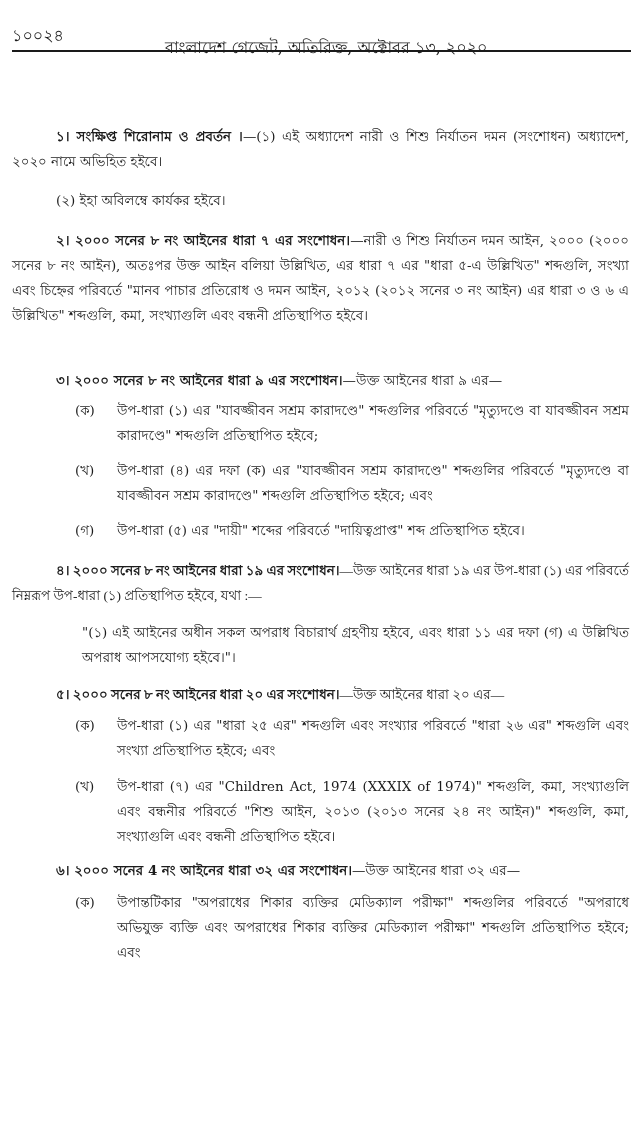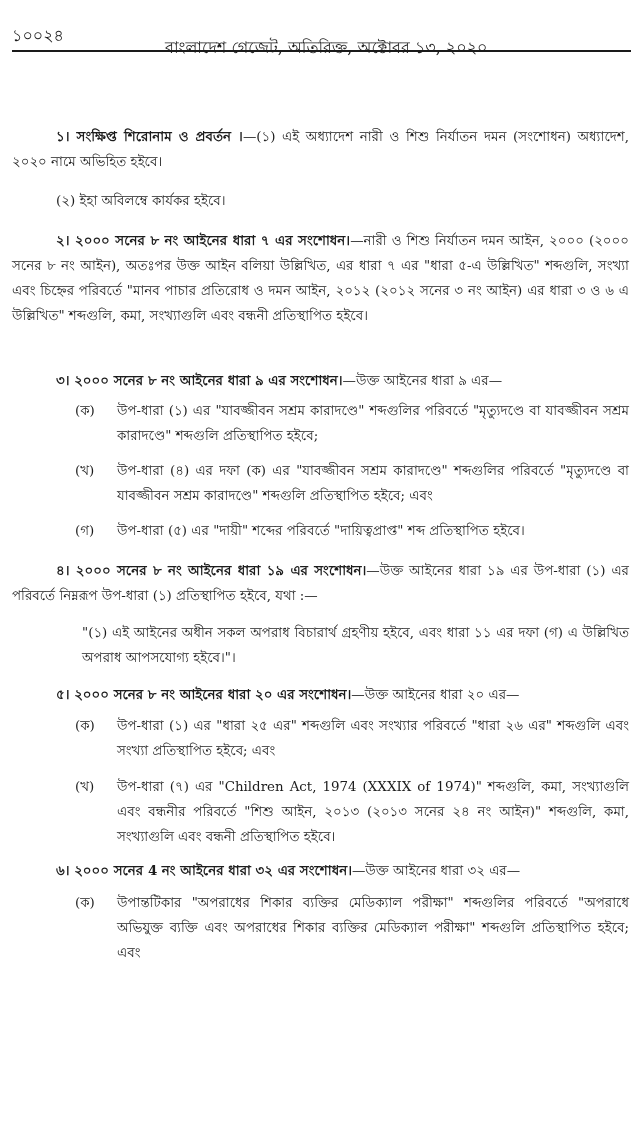--- a/index.html
+++ b/index.html
@@ -30,23 +30,23 @@
   .p3h { left:56px; top:368px; width:573px; }
   .item { position:absolute; font-size:13.4px; line-height:25px; }
   .item .mk { position:absolute; left:0; top:0; width:40px; }
   .item .bd { position:absolute; left:42px; top:0; text-align:justify; }
   .i3k { left:75px; top:398px; width:554px; }
   .i3k .bd { width:512px; }
   .i3kh { left:75px; top:458px; width:554px; }
   .i3kh .bd { width:512px; }
   .i3g { left:75px; top:518px; width:554px; }
   .i3g .bd { width:512px; }
-  .p4 { left:12px; top:558px; width:617px; text-indent:44px; }
+  .p4 { left:12px; top:558px; width:617px; text-indent:44px;font-family:Liberation Serif, serif; }
   .quote { left:82px; top:620px; width:547px; padding-left:0; text-indent:0; }
-  .p5h { left:56px; top:682px; width:573px; }
+  .p5h { left:56px; top:682px; width:573px;font-family:Liberation Serif, serif; }
   .i5k { left:75px; top:713px; width:554px; }
   .i5k .bd { width:512px; }
   .i5kh { left:75px; top:774px; width:554px; }
   .i5kh .bd { width:512px; }
   .p6h { left:56px; top:858px; width:573px; }
   .i6k { left:75px; top:890px; width:554px; }
   .i6k .bd { width:512px; }
 </style>
 </head>
 <body>

